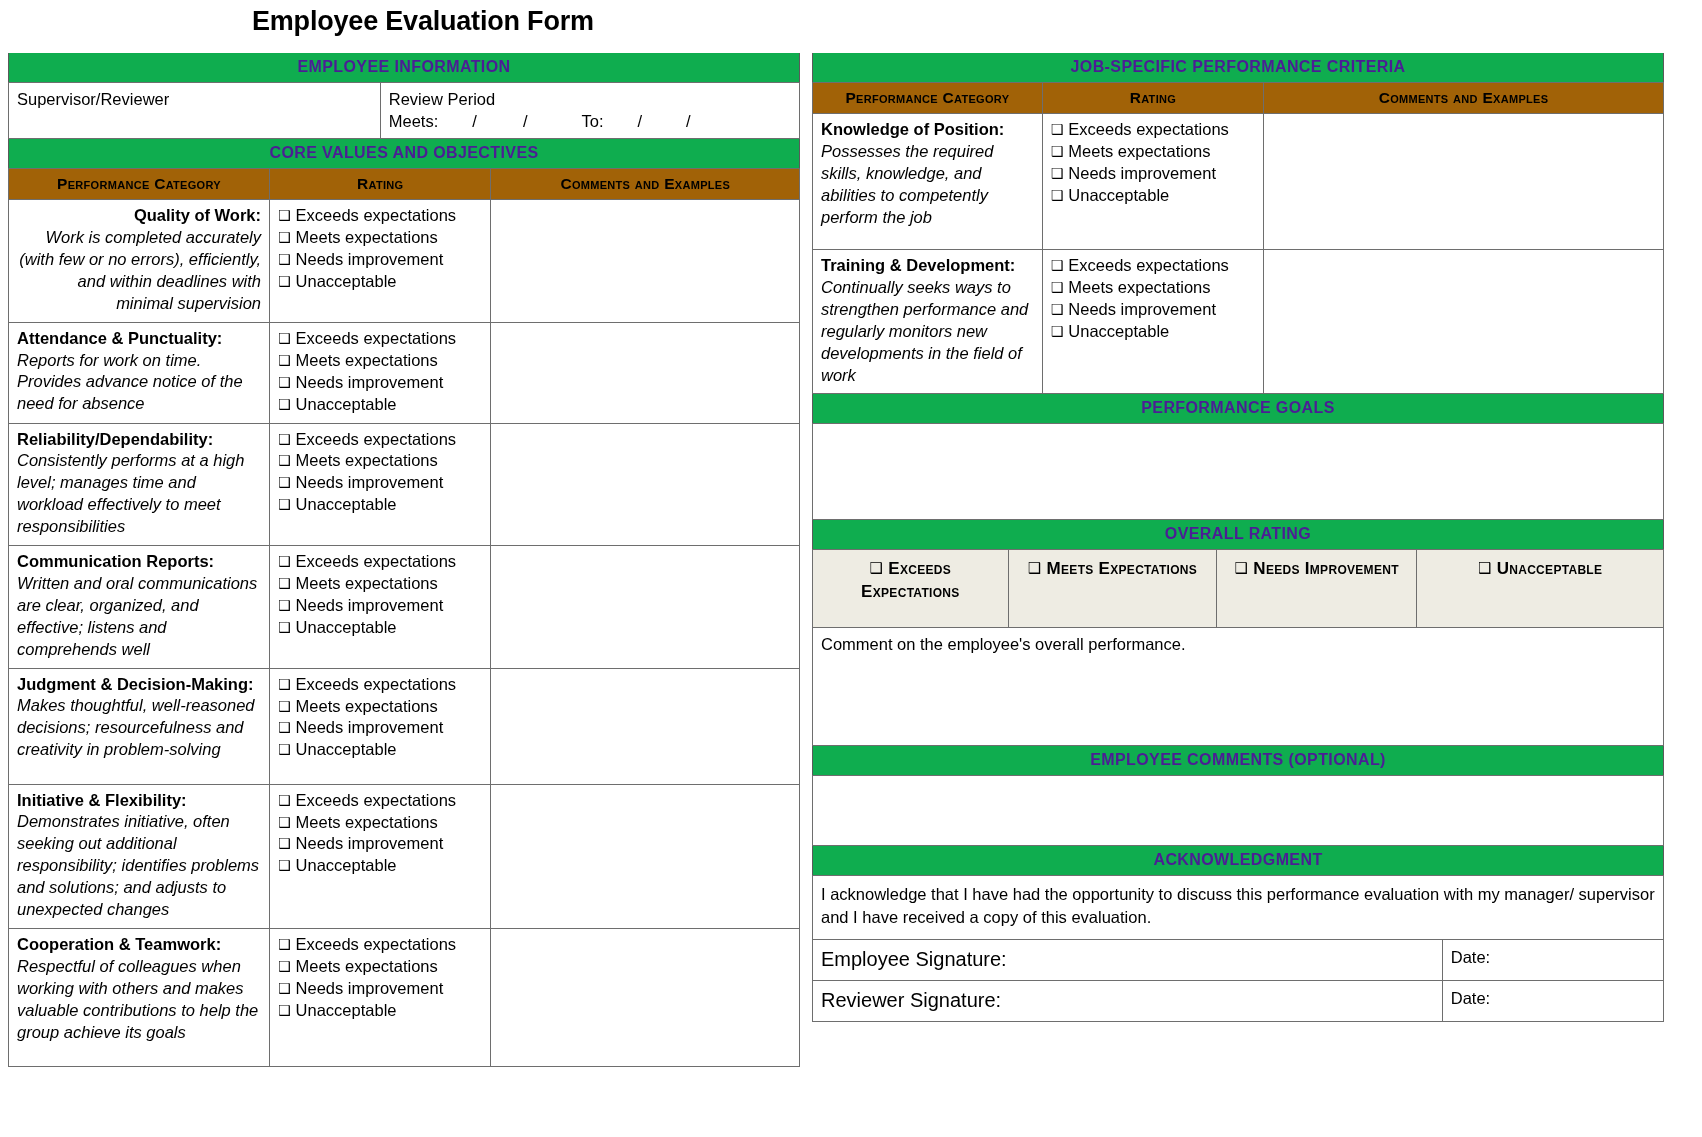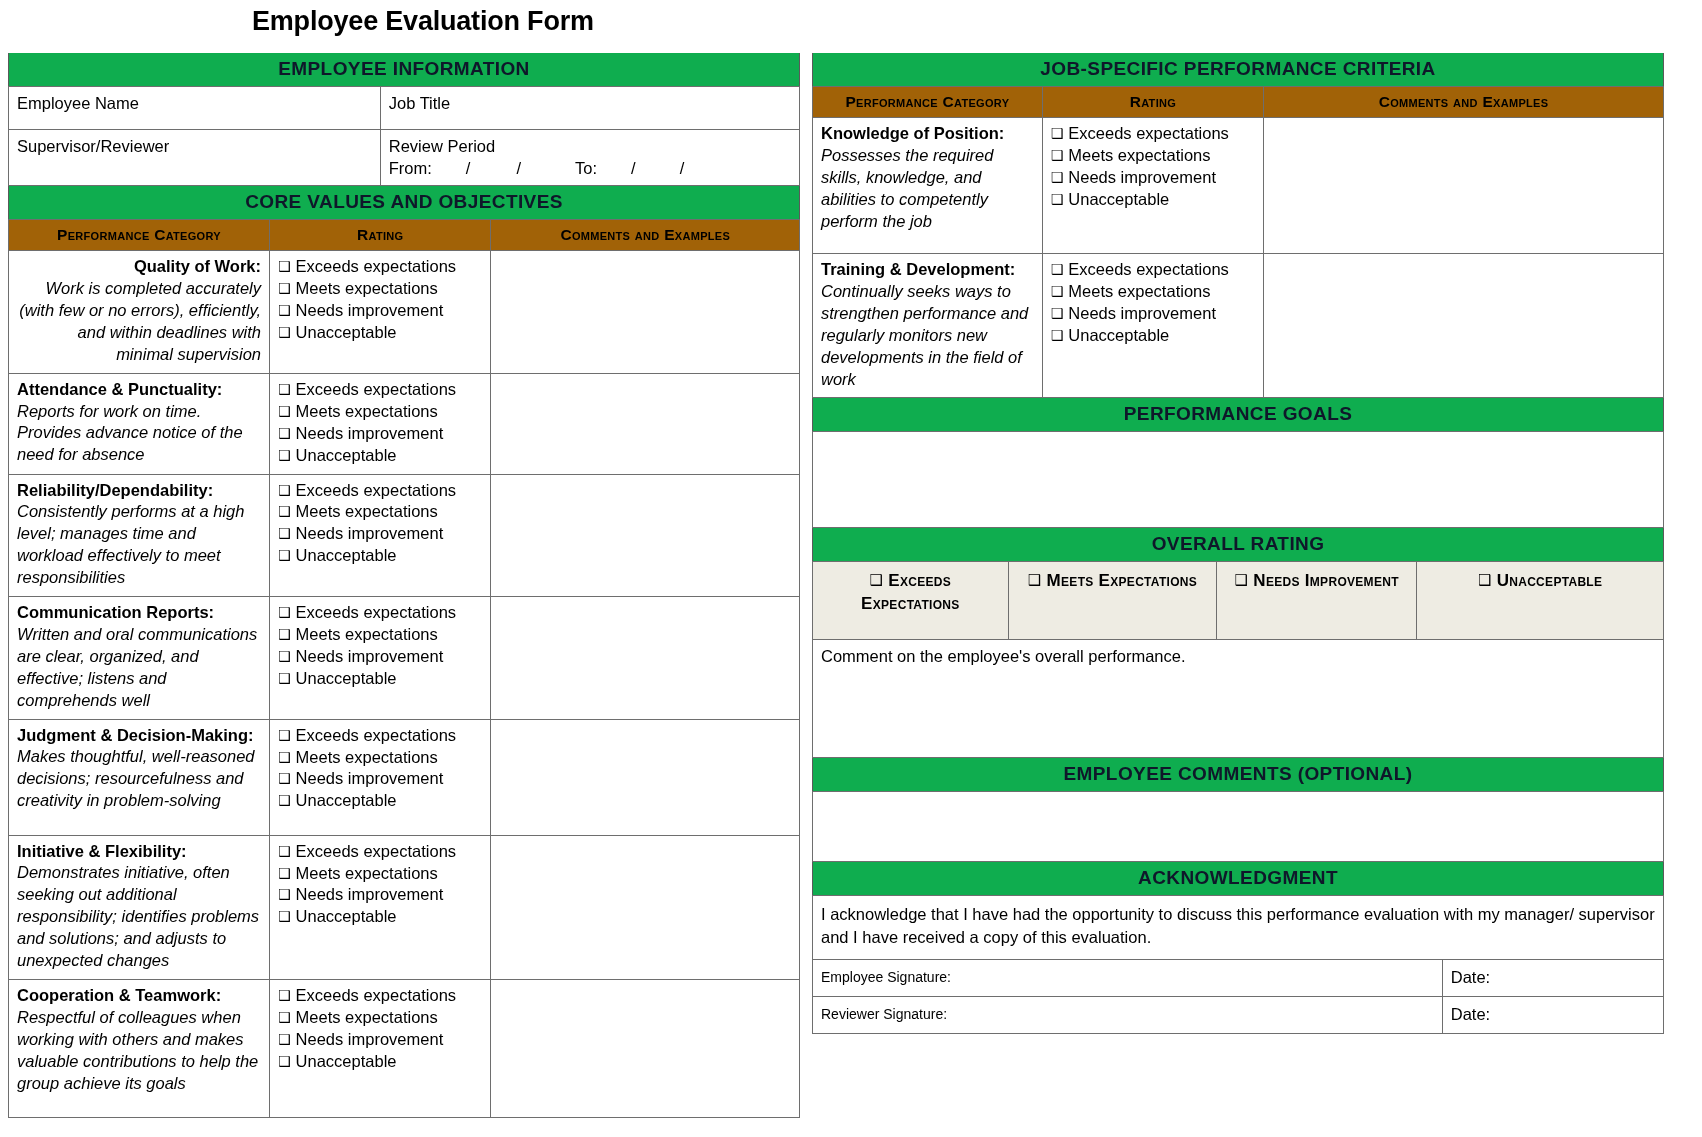--- a/index.html
+++ b/index.html
@@ -42,24 +42,24 @@
   .col-right {
     position: absolute;
     left: 812px;
     top: 53px;
     width: 852px;
   }
 
   
   .band {
     background: #0fad4f;
-    color: #0f172a;
+    color: #4c1d95;
     font-weight: bold;
     text-align: center;
-    font-size: 19px;
+    font-size: 16px;
     letter-spacing: 0.4px;
     padding: 5px 0 6px 0;
     box-sizing: border-box;
     border-left: 1px solid #5a5a5a;
     border-right: 1px solid #5a5a5a;
   }
 
   table.grid {
     border-collapse: collapse;
     width: 100%;
@@ -145,21 +145,21 @@
   .body-text {
     font-size: 16.5px;
     line-height: 1.37;
   }
 
   .sig-row td {
     padding-top: 8px !important;
     padding-bottom: 9px !important;
   }
   .sig-label {
-    font-size: 14px;
+    font-size: 20px;
     text-align: center;
   }
   .date-label {
     font-size: 16.5px;
     text-align: left;
   }
 </style>
 </head>
 <body>
 
@@ -170,35 +170,27 @@
   <div class="col-left">
 
     <div class="band">EMPLOYEE INFORMATION</div>
     <table class="grid">
       <colgroup>
           <col style="width:47%">
           <col style="width:53%">
         </colgroup>
       <tbody>
         <tr>
-          <td style="height:43px">
-            <span class="info-label">Employee Name</span>
-          </td>
-          <td>
-            <span class="info-label">Job Title</span>
-          </td>
-        </tr>
-        <tr>
           <td style="height:46px">
             <span class="info-label">Supervisor/Reviewer</span>
           </td>
           <td>
             <div class="info-label">Review Period</div>
             <div class="slashes">
-              <span>From:</span><span class="sp" style="width:34px"></span><span>/</span><span class="sp" style="width:46px"></span><span>/</span><span class="sp" style="width:54px"></span><span>To:</span><span class="sp" style="width:34px"></span><span>/</span><span class="sp" style="width:44px"></span><span>/</span>
+              <span>Meets:</span><span class="sp" style="width:34px"></span><span>/</span><span class="sp" style="width:46px"></span><span>/</span><span class="sp" style="width:54px"></span><span>To:</span><span class="sp" style="width:34px"></span><span>/</span><span class="sp" style="width:44px"></span><span>/</span>
             </div>
           </td>
         </tr>
       </tbody>
     </table>
 
     <div class="band">CORE VALUES AND OBJECTIVES</div>
     <table class="grid">
       <colgroup>
           <col style="width:33%">

